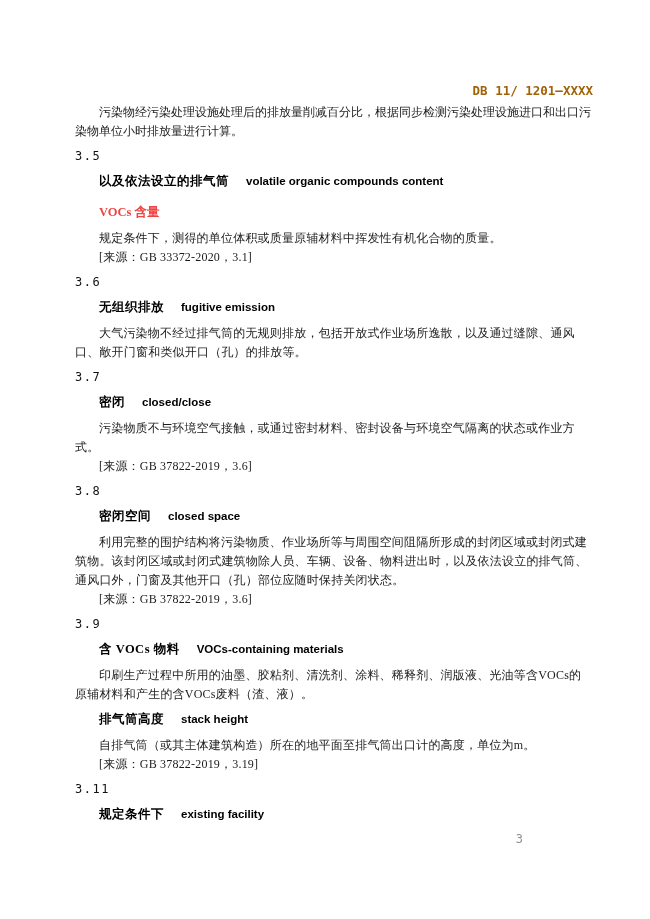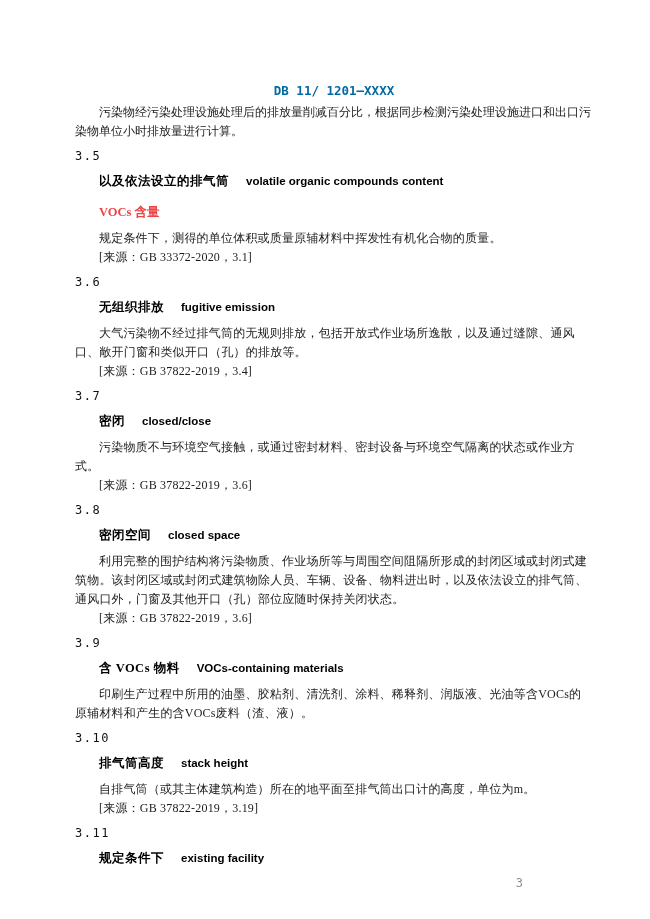--- a/index.html
+++ b/index.html
@@ -12,26 +12,26 @@
     line-height: 19px;
     overflow: hidden;
   }
   .page {
     width: 650px;
     height: 919px;
     background: #ffffff;
     padding: 84px 57px 0 75px;
   }
   .doc-header {
-    text-align: center;
+    text-align: right;
     font-family: "DejaVu Sans Mono", "Liberation Mono", monospace;
     font-weight: bold;
     font-size: 12.5px;
     line-height: 14px;
-    color: #0369a1;
+    color: #a16207;
   }
   .intro {
     margin-top: 5px;
     text-indent: 24px;
   }
   .sec-number {
     margin-top: 6px;
     font-family: "DejaVu Sans Mono", "Liberation Mono", monospace;
     font-size: 12px;
     letter-spacing: 1.5px;
@@ -97,21 +97,20 @@
     <div class="source-line">[来源：GB 33372-2020，3.1]</div>
   </div>
 
   <div>
     <div class="sec-number">3.6</div>
     <div class="term-line">
       <span class="term-zh">无组织排放</span>
       <span class="term-en">fugitive emission</span>
     </div>
     <p class="definition">大气污染物不经过排气筒的无规则排放，包括开放式作业场所逸散，以及通过缝隙、通风口、敞开门窗和类似开口（孔）的排放等。</p>
-    <div class="source-line">[来源：GB 37822-2019，3.4]</div>
   </div>
 
   <div>
     <div class="sec-number">3.7</div>
     <div class="term-line">
       <span class="term-zh">密闭</span>
       <span class="term-en">closed/close</span>
     </div>
     <p class="definition">污染物质不与环境空气接触，或通过密封材料、密封设备与环境空气隔离的状态或作业方式。</p>
     <div class="source-line">[来源：GB 37822-2019，3.6]</div>
@@ -130,21 +129,20 @@
   <div>
     <div class="sec-number">3.9</div>
     <div class="term-line">
       <span class="term-zh">含 VOCs 物料</span>
       <span class="term-en">VOCs-containing materials</span>
     </div>
     <p class="definition">印刷生产过程中所用的油墨、胶粘剂、清洗剂、涂料、稀释剂、润版液、光油等含VOCs的原辅材料和产生的含VOCs废料（渣、液）。</p>
   </div>
 
   <div>
-    <div class="sec-number">3.10</div>
     <div class="term-line">
       <span class="term-zh">排气筒高度</span>
       <span class="term-en">stack height</span>
     </div>
     <p class="definition">自排气筒（或其主体建筑构造）所在的地平面至排气筒出口计的高度，单位为m。</p>
     <div class="source-line">[来源：GB 37822-2019，3.19]</div>
   </div>
 
   <div>
     <div class="sec-number">3.11</div>

